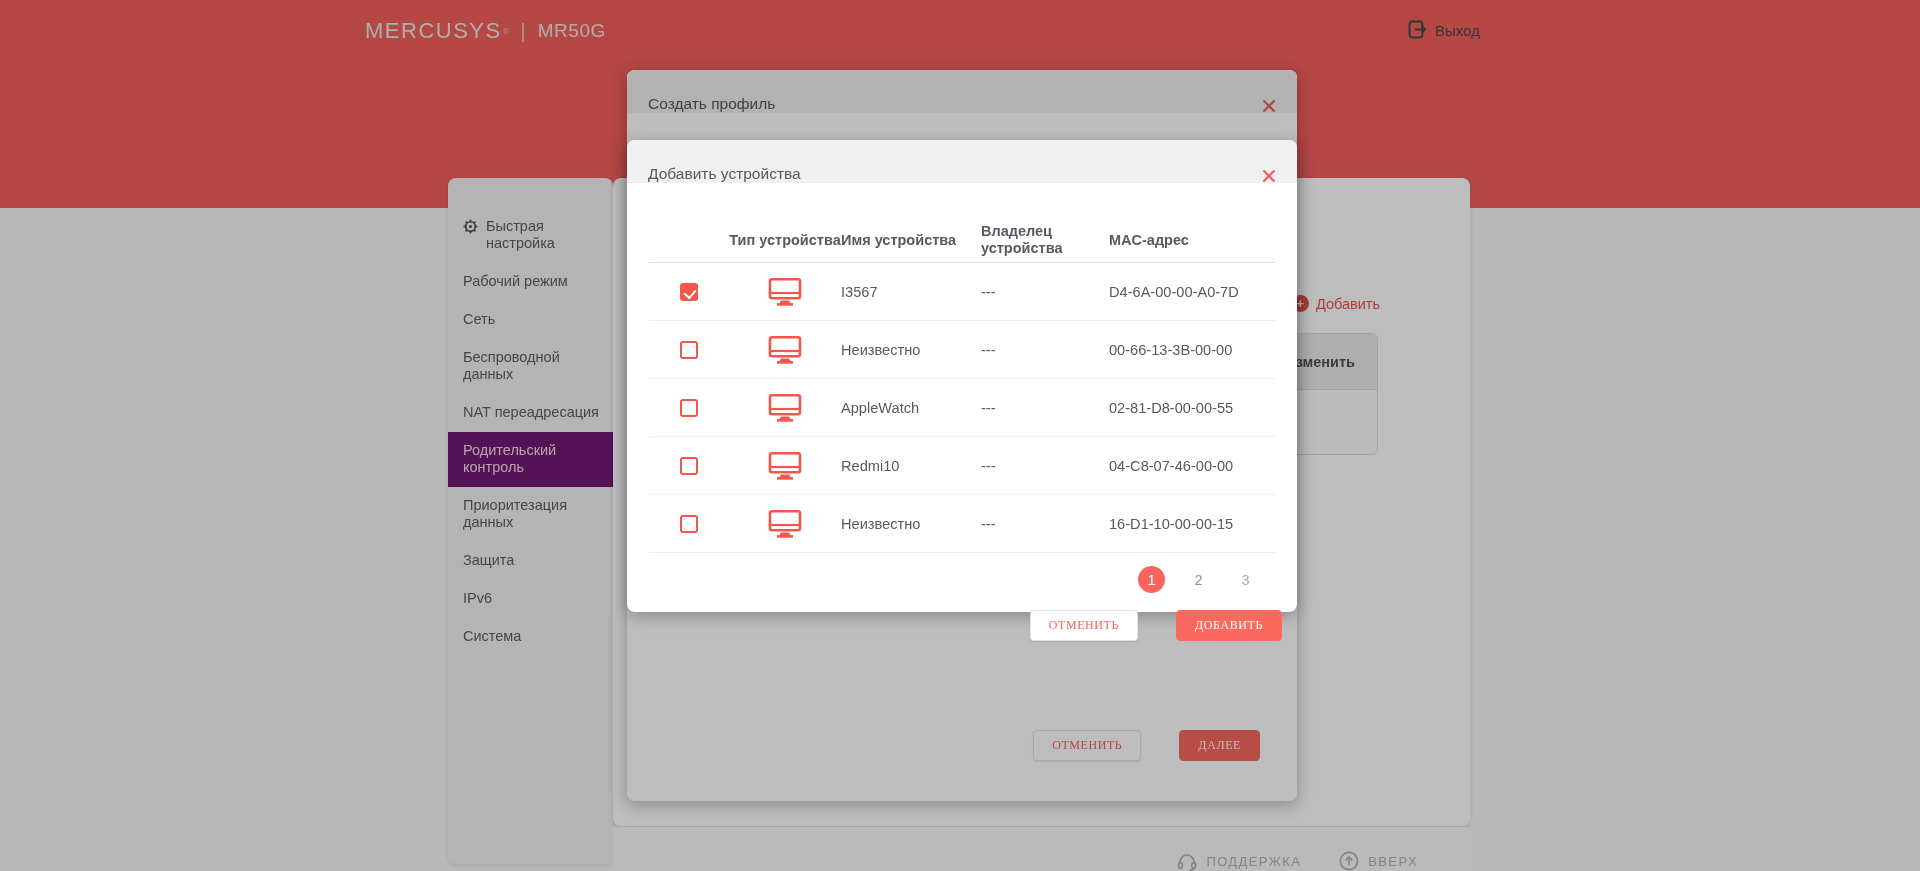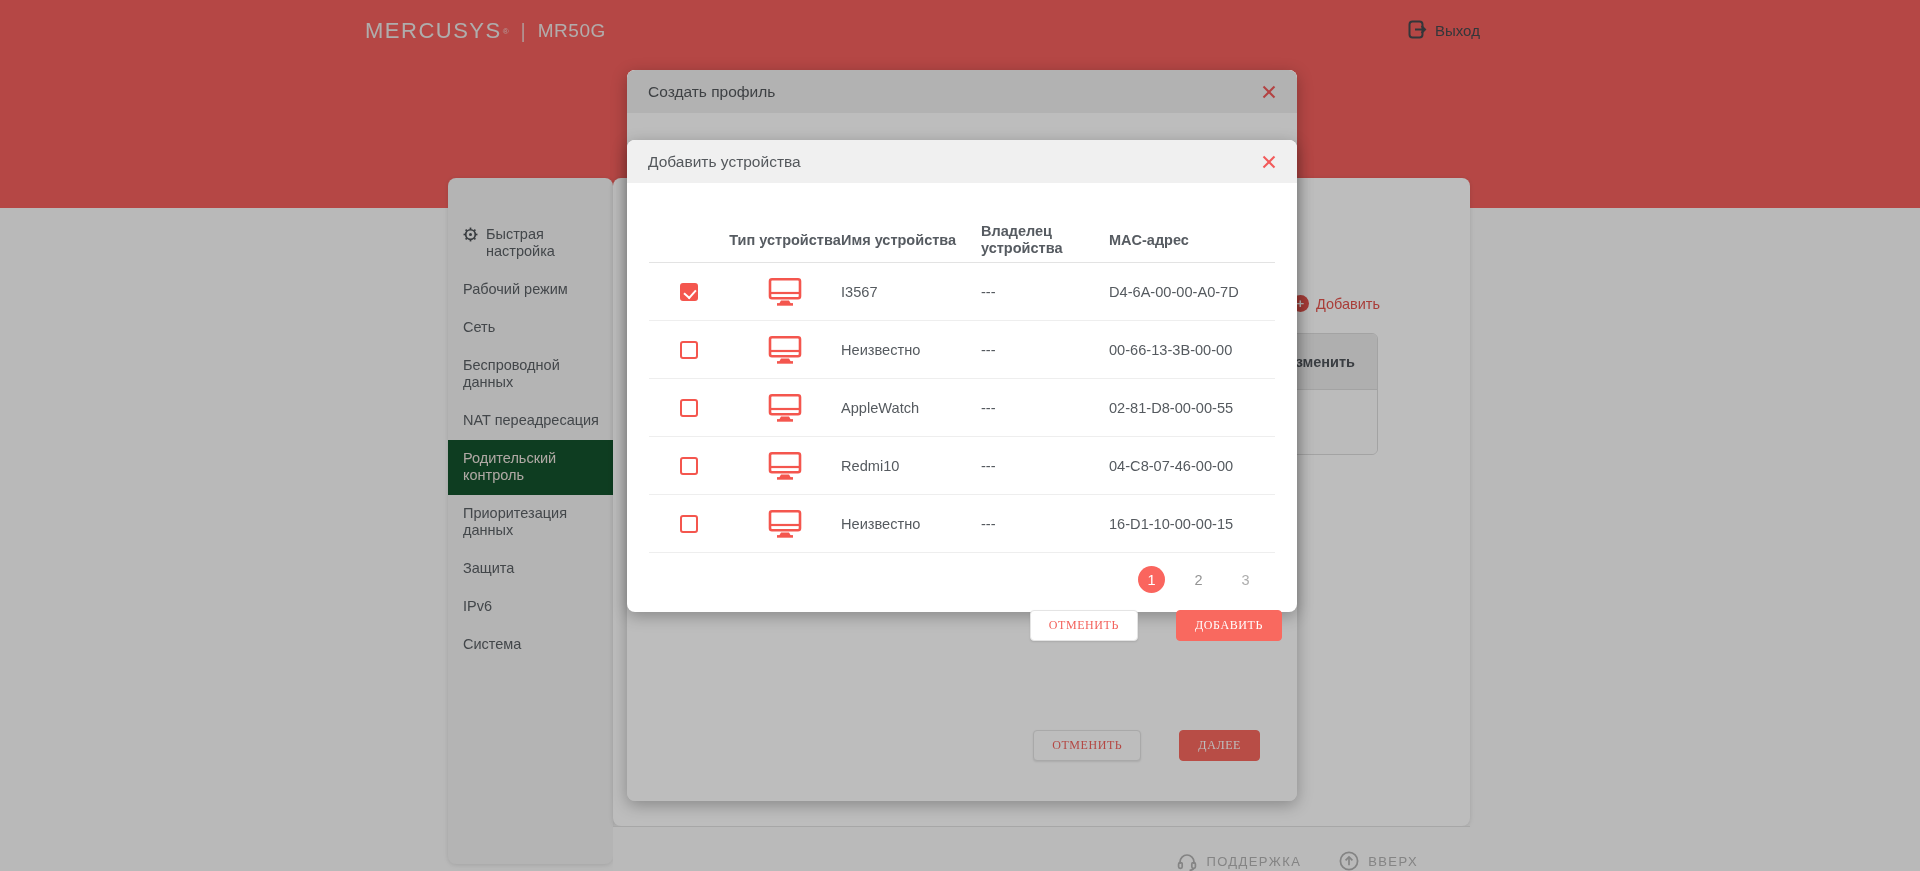--- a/index.html
+++ b/index.html
@@ -8,42 +8,42 @@
   
   .topband{position:absolute;left:0;top:0;width:1920px;height:208px;background:#f4615e;}
   .brand{position:absolute;left:365px;top:18px;display:flex;align-items:center;color:#f3efee;}
   .brand-name{font-size:22px;font-weight:normal;letter-spacing:1.5px;color:#eceae9;}
   .brand-mark{font-size:8px;vertical-align:top;opacity:.75;margin-left:1px;}
   .brand-sep{margin:0 12px;font-size:20px;font-weight:300;color:#f0dedd;opacity:.85;}
   .brand-model{font-size:19px;color:#f0e9e8;letter-spacing:.5px;}
   .logout{position:absolute;left:1408px;top:20px;display:flex;align-items:flex-end;gap:8px;color:#454a4f;font-size:15px;cursor:pointer;}
   .logout svg{display:block;}
 
-  .sidebar{position:absolute;left:448px;top:178px;width:165px;height:686px;background:#f3f3f3;border-radius:8px;box-shadow:0 1px 5px rgba(0,0,0,.12);padding-top:38px;box-sizing:border-box;}
+  .sidebar{position:absolute;left:448px;top:178px;width:165px;height:686px;background:#f3f3f3;border-radius:8px;box-shadow:0 1px 5px rgba(0,0,0,.12);padding-top:30px;box-sizing:border-box;}
   .nav-item{padding:10px 14px 11px 15px;font-size:14.5px;line-height:17px;color:#5b6065;cursor:pointer;display:flex;align-items:flex-start;}
   .nav-item .gear{flex:0 0 auto;margin-right:8px;margin-top:1px;color:#4a4f54;}
-  .nav-item.active{background:#14532d;color:rgba(255,240,237,.92);}
+  .nav-item.active{background:#701a75;color:rgba(255,240,237,.92);}
 
   .main-card{position:absolute;left:613px;top:178px;width:857px;height:648px;background:#ffffff;border-radius:8px;box-shadow:0 1px 5px rgba(0,0,0,.12);}
   .add-link{position:absolute;right:90px;top:117px;display:flex;align-items:center;gap:7px;color:#e4544e;font-size:14.5px;cursor:pointer;}
   .plus-circle{width:17px;height:17px;border-radius:50%;background:#e0514b;color:#fff;display:flex;align-items:center;justify-content:center;font-size:13px;font-weight:bold;line-height:1;}
   .bg-table{position:absolute;left:70px;right:92px;top:155px;height:122px;border:1px solid #dcdcdc;border-radius:6px;overflow:hidden;box-sizing:border-box;}
   .bg-table-header{height:55px;background:#ededed;display:flex;align-items:center;justify-content:flex-end;padding-right:22px;font-size:14.5px;font-weight:bold;color:#4f545a;border-bottom:1px solid #dcdcdc;}
   .bg-table-row{height:64px;background:#fcfcfc;}
 
   .footer{position:absolute;left:613px;top:826px;width:857px;height:45px;background:#fbfbfb;border-top:1px solid #e2e2e2;display:flex;align-items:flex-end;justify-content:flex-end;gap:38px;padding-right:52px;box-sizing:border-box;}
   .footer-item{display:flex;align-items:center;gap:9px;color:#b2b2b2;font-size:13px;letter-spacing:1.4px;cursor:pointer;}
   .footer-item svg{display:block;}
 
   
   .backdrop{position:absolute;inset:0;background:rgba(0,0,0,0.26);z-index:10;}
 
   
   .modal{position:absolute;left:627px;width:670px;background:#fff;border-radius:8px;box-shadow:0 4px 16px rgba(0,0,0,.28);box-sizing:border-box;}
-  .modal-head{height:43px;background:#f0f0f0;border-radius:8px 8px 0 0;display:flex;align-items:center;padding:0 21px;font-size:15.5px;color:#54585c;}
+  .modal-head{height:43px;background:#f0f0f0;border-radius:8px 8px 0 0;display:flex;align-items:flex-end;padding:0 21px;font-size:15.5px;color:#54585c;}
   .modal-head .mtitle{flex:1;}
   .close-x{cursor:pointer;display:flex;align-items:center;}
 
   .modal-create{top:70px;height:731px;z-index:20;}
   .mc-buttons{position:absolute;right:37px;bottom:40px;display:flex;gap:38px;}
   .dimfilm{position:absolute;inset:0;background:rgba(0,0,0,0.26);border-radius:8px;z-index:5;}
 
   .modal-add{top:140px;height:472px;z-index:30;}
   .desc{margin:28px 22px 0 22px;font-size:14.6px;line-height:20px;color:#5b6065;}
 

